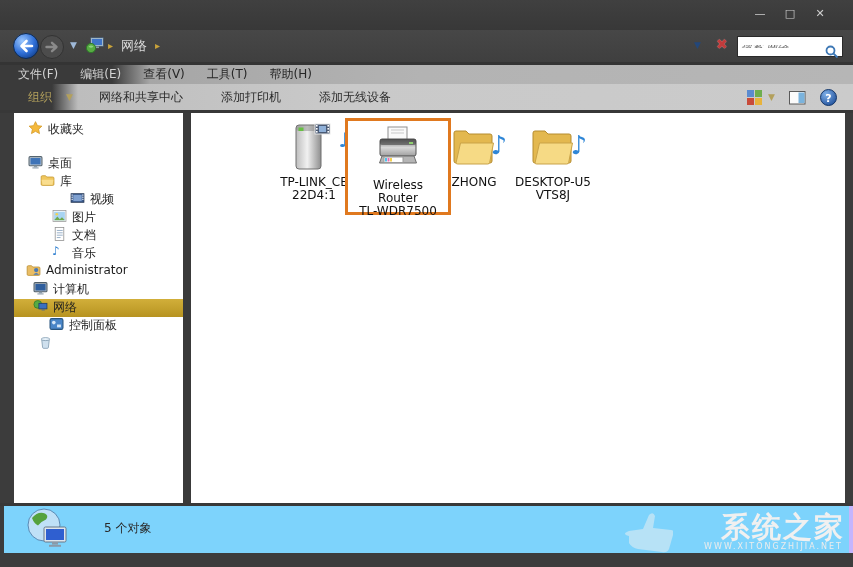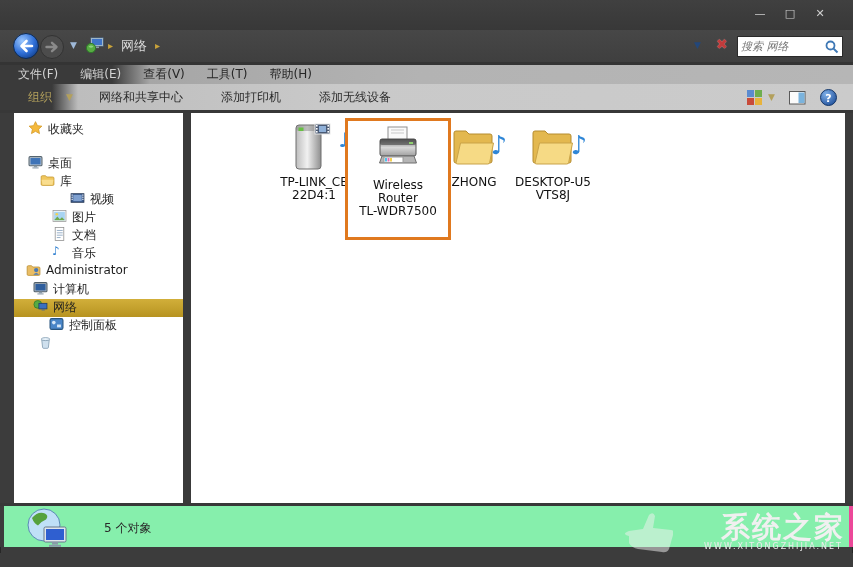--- a/index.html
+++ b/index.html
@@ -10,21 +10,21 @@
 
   
   .titlebar{left:0;top:0;width:853px;height:30px;background:linear-gradient(#404040,#383838)}
   .winctl{top:6px;display:flex;gap:8px}
   .winctl span{width:22px;height:16px;text-align:center;font-size:11px;color:#cfcfcf;line-height:16px;cursor:default}
 
   
   .navbar{left:0;top:30px;width:853px;height:32px;background:linear-gradient(#474747,#3f3f3f)}
   .crumb-text{color:#d8d8d8;font-size:13px;line-height:20px}
   .crumb-arrow{color:#c9a33a;font-size:10px;line-height:20px}
-  .searchbox{left:737px;top:6px;width:106px;height:21px;background:#fff;border:1px solid #2a2a2a;display:flex;align-items:center;padding:8px 3px}
+  .searchbox{left:737px;top:6px;width:106px;height:21px;background:#fff;border:1px solid #2a2a2a;display:flex;padding:8px 3px}
   .searchbox input{flex:1;width:70px;border:none;outline:none;font-family:"DejaVu Serif",serif;font-style:italic;font-size:11px;color:#333;background:transparent}
   .redx{font-size:14px;font-weight:bold;color:#c23b3b;text-shadow:0 0 1px #e8a0a0}
   .navcaret{font-size:9px;color:#9fb9d8}
   .navcaret2{font-size:9px;color:#23477a}
 
   
   .menubar{left:0;top:62px;width:853px;height:22px;
      background:linear-gradient(90deg,#3a3a3a 0,#3a3a3a 112px,#a6a6a6 150px,#b3b3b3 420px,#b6b6b6 100%);
      border-top:3px solid #343434;display:flex;align-items:center;padding-left:18px}
   .menubar .mi{font-size:12px;margin-right:22px;color:#262626;cursor:default}
@@ -60,21 +60,21 @@
 
   
   .fitem{position:absolute;text-align:center;cursor:default}
   .fitem .iconwrap{height:54px;display:flex;justify-content:center;align-items:flex-start;position:relative}
   .fitem .lbl{font-size:12px;line-height:13px;color:#111}
   .fitem.sel{border:3px solid #e0791f;padding-top:4px;background:#fff}
   .note-lg{position:absolute;color:#2f86d6;font-size:26px;font-weight:bold}
 
   
   .status-sep{left:0;top:503px;width:853px;height:3px;background:#383838}
-  .statusbar{left:0;top:506px;width:853px;height:41px;background:#86efac;border-left:4px solid #3c3c3c;border-right:4px solid #ec4899;position:absolute}
+  .statusbar{left:0;top:506px;width:853px;height:47px;background:#7dd3fc;border-left:4px solid #3c3c3c;border-right:4px solid #c4b5fd;position:absolute}
   .status-text{position:absolute;left:100px;top:14px;font-size:12px;color:#2a2a2a}
   .bottomedge{left:0;top:553px;width:853px;height:14px;background:#3c3c3c}
 
   
   .watermark{position:absolute;right:4px;top:508px;width:230px;height:46px;pointer-events:none}
   .wm-title{position:absolute;right:4px;top:0;font-size:29px;font-weight:bold;color:#f0f0f0;letter-spacing:2px}
   .wm-sub{position:absolute;right:6px;top:34px;font-size:8px;color:#ececec;letter-spacing:2px}
   .wm-logo{position:absolute;right:176px;top:2px;opacity:.5}
 </style>
 </head>
@@ -316,21 +316,21 @@
             <rect x="39.4" y="6" width="1.6" height="1.6" fill="#fff"></rect>
             <rect x="39.4" y="9" width="1.6" height="1.6" fill="#fff"></rect>
           <rect x="31" y="4" width="7" height="6" fill="#8fb0d8"></rect>
         </svg>
         <span class="note-lg" style="right:2px;top:6px;font-size:20px">♪</span>
       </div>
       <div class="lbl">TP-LINK_CE</div>
       <div class="lbl">22D4:1</div>
     </div>
 
-    <div class="fitem sel" style="left:154px;top:5px;width:106px;height:122px">
+    <div class="fitem sel" style="left:154px;top:5px;width:106px;height:97px">
       <div class="iconwrap">
         <svg width="50" height="50">
           <defs>
               <linearGradient id="prg" x1="0" y1="0" x2="0" y2="1">
             <stop offset="0" stop-color="#6a6a6a"></stop>
                 <stop offset="0.5" stop-color="#d8d8d8"></stop>
                 <stop offset="1" stop-color="#a0a0a0"></stop>
           </linearGradient>
             </defs>
           <rect x="15" y="2" width="19" height="14" fill="#fafafa" stroke="#8f8f8f"></rect>

